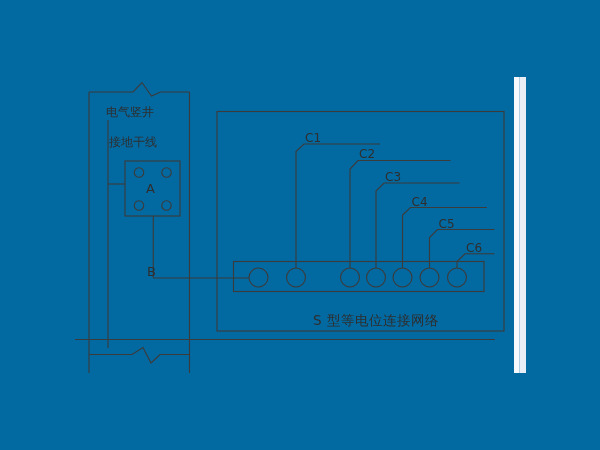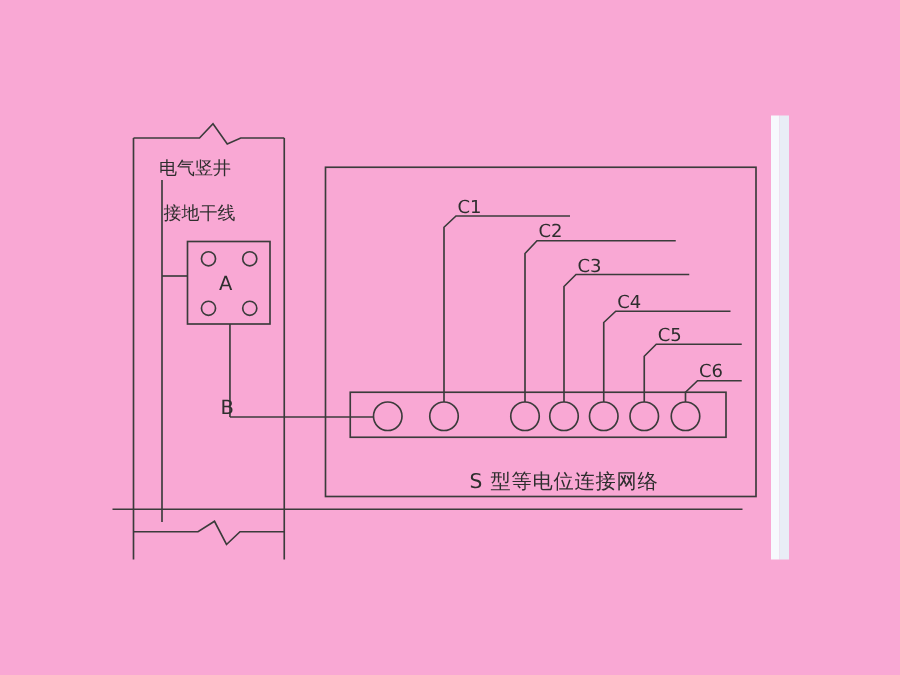--- a/index.html
+++ b/index.html
@@ -1,19 +1,19 @@
 <!DOCTYPE html>
 <html><head>
 <meta charset="utf-8">
 <style>
   html,body{margin:0;padding:0;background:#ffffff;}
   .canvas{
     position:relative;
     width:600px;height:450px;
-    background:#f9a8d4;
+    background:#0369a1;
     font-family:"DejaVu Sans","Liberation Sans",sans-serif;
     overflow:hidden;
   }
   svg{position:absolute;left:0;top:0;}
   svg text{
     fill:#2e2e2e;
     font-family:"DejaVu Sans","Liberation Sans",sans-serif;
   }
   .cjk{font-size:12px;}
   .cjk-title{font-size:13.5px;letter-spacing:0.5px;}

